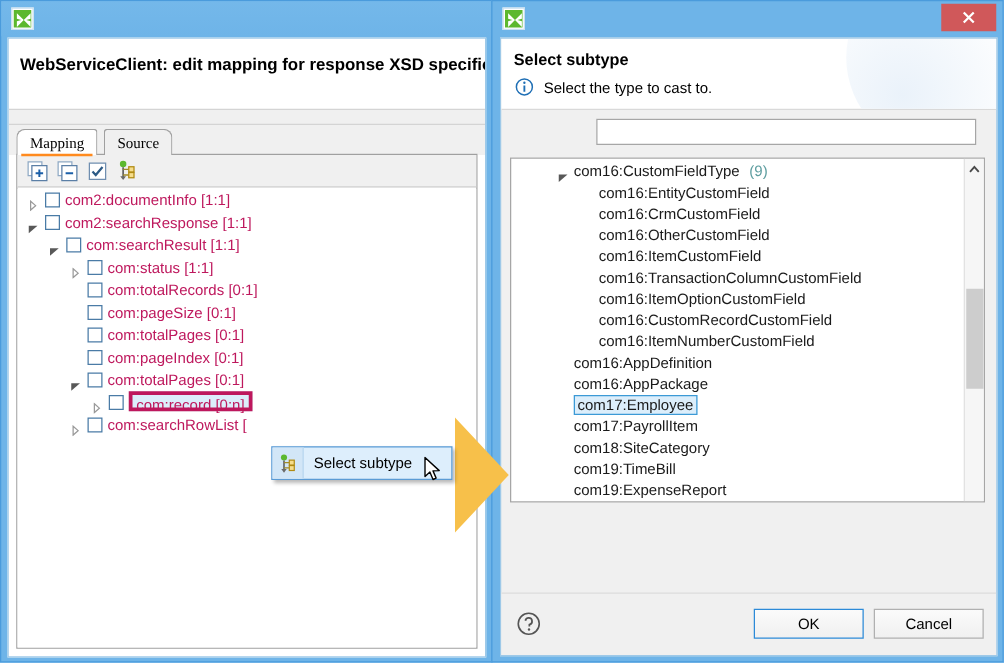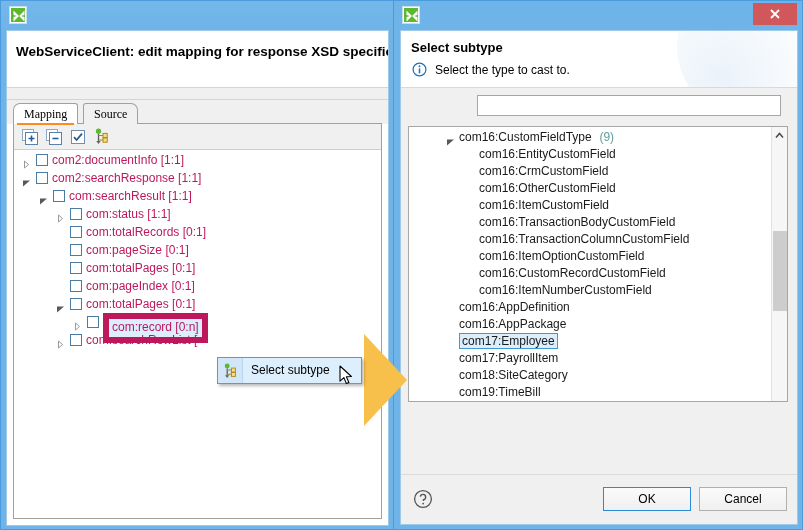--- a/index.html
+++ b/index.html
@@ -119,22 +119,22 @@
   }
   .twist{
     position:absolute;top:5px;width:9px;height:9px;
   }
   .tcheck{
     position:absolute;top:3px;width:12px;height:12px;
     border:1px solid #4a7ba6;background:#ffffff;box-sizing:border-box;
   }
   .tlabel{position:absolute;top:0;white-space:nowrap;}
   .tlabel.sel{
-    border:6px solid #be185d;background:#dceefb;
-    padding:0 3px;height:30px;line-height:16px;box-sizing:border-box;
+    border:3px solid #be185d;background:#dceefb;
+    padding:0 3px;height:16px;line-height:16px;box-sizing:border-box;
     top:0;
   }
 
   
   .ctxmenu{
     position:absolute;left:216px;top:356px;width:145px;height:27px;
     background:#ddeefc;
     border:1px solid #5b9bd5;
     box-sizing:border-box;
     box-shadow:2px 2px 3px rgba(0,0,0,.28);
@@ -467,23 +467,20 @@
             <div class="lrow">
               <span class="ltxt" style="left: 70px;">com16:CrmCustomField</span>
             </div>
             <div class="lrow">
               <span class="ltxt" style="left: 70px;">com16:OtherCustomField</span>
             </div>
             <div class="lrow">
               <span class="ltxt" style="left: 70px;">com16:ItemCustomField</span>
             </div>
             <div class="lrow">
-              <span class="ltxt" style="left: 70px;">com16:TransactionBodyCustomField</span>
-            </div>
-            <div class="lrow">
               <span class="ltxt" style="left: 70px;">com16:TransactionColumnCustomField</span>
             </div>
             <div class="lrow">
               <span class="ltxt" style="left: 70px;">com16:ItemOptionCustomField</span>
             </div>
             <div class="lrow">
               <span class="ltxt" style="left: 70px;">com16:CustomRecordCustomField</span>
             </div>
             <div class="lrow">
               <span class="ltxt" style="left: 70px;">com16:ItemNumberCustomField</span>

